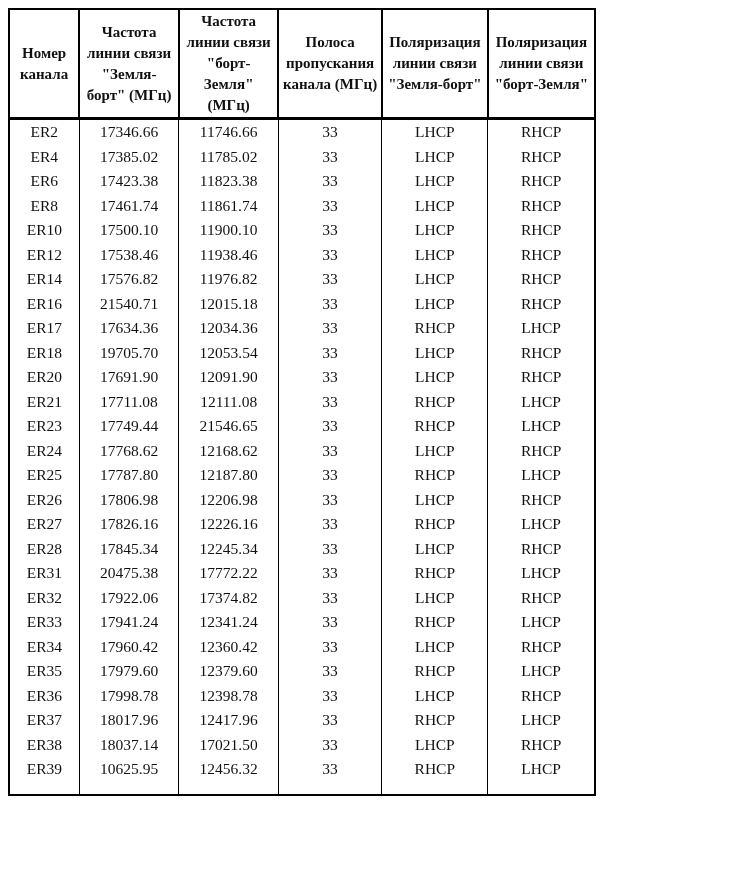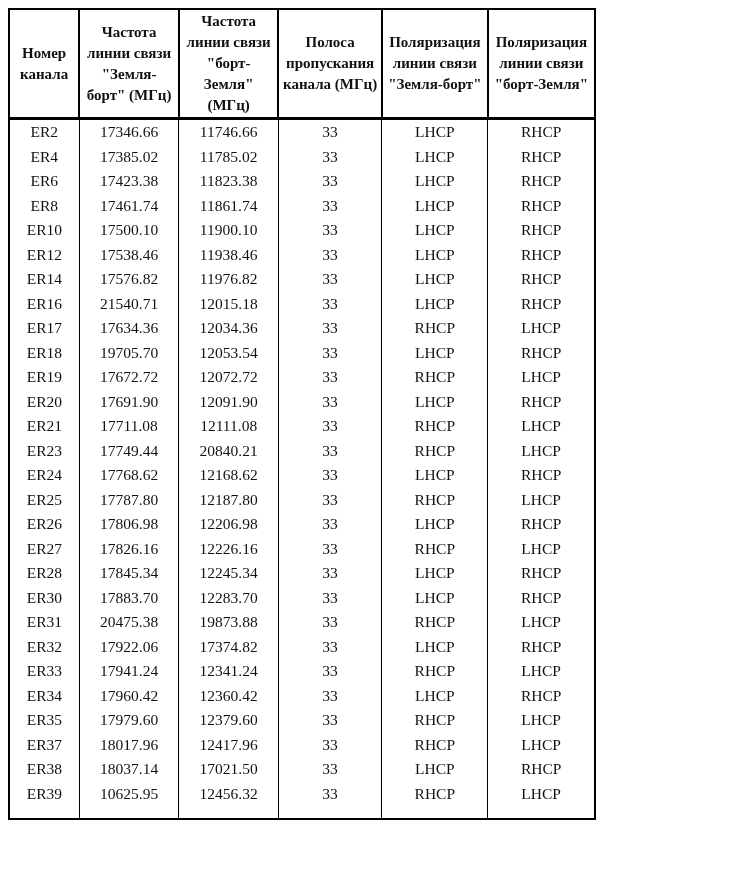--- a/index.html
+++ b/index.html
@@ -148,47 +148,39 @@
         </tr>
         <tr>
           <td>ER18</td>
           <td>19705.70</td>
           <td>12053.54</td>
           <td>33</td>
           <td>LHCP</td>
           <td>RHCP</td>
         </tr>
         <tr>
-          <td>ER19</td>
-          <td>17672.72</td>
-          <td>12072.72</td>
-          <td>33</td>
-          <td>RHCP</td>
-          <td>LHCP</td>
-        </tr>
-        <tr>
           <td>ER20</td>
           <td>17691.90</td>
           <td>12091.90</td>
           <td>33</td>
           <td>LHCP</td>
           <td>RHCP</td>
         </tr>
         <tr>
           <td>ER21</td>
           <td>17711.08</td>
           <td>12111.08</td>
           <td>33</td>
           <td>RHCP</td>
           <td>LHCP</td>
         </tr>
         <tr>
           <td>ER23</td>
           <td>17749.44</td>
-          <td>20840.21</td>
+          <td>21546.65</td>
           <td>33</td>
           <td>RHCP</td>
           <td>LHCP</td>
         </tr>
         <tr>
           <td>ER24</td>
           <td>17768.62</td>
           <td>12168.62</td>
           <td>33</td>
           <td>LHCP</td>
@@ -220,31 +212,23 @@
         </tr>
         <tr>
           <td>ER28</td>
           <td>17845.34</td>
           <td>12245.34</td>
           <td>33</td>
           <td>LHCP</td>
           <td>RHCP</td>
         </tr>
         <tr>
-          <td>ER30</td>
-          <td>17883.70</td>
-          <td>12283.70</td>
-          <td>33</td>
-          <td>LHCP</td>
-          <td>RHCP</td>
-        </tr>
-        <tr>
           <td>ER31</td>
           <td>20475.38</td>
-          <td>19873.88</td>
+          <td>17772.22</td>
           <td>33</td>
           <td>RHCP</td>
           <td>LHCP</td>
         </tr>
         <tr>
           <td>ER32</td>
           <td>17922.06</td>
           <td>17374.82</td>
           <td>33</td>
           <td>LHCP</td>
@@ -266,20 +250,28 @@
           <td>LHCP</td>
           <td>RHCP</td>
         </tr>
         <tr>
           <td>ER35</td>
           <td>17979.60</td>
           <td>12379.60</td>
           <td>33</td>
           <td>RHCP</td>
           <td>LHCP</td>
+        </tr>
+        <tr>
+          <td>ER36</td>
+          <td>17998.78</td>
+          <td>12398.78</td>
+          <td>33</td>
+          <td>LHCP</td>
+          <td>RHCP</td>
         </tr>
         <tr>
           <td>ER37</td>
           <td>18017.96</td>
           <td>12417.96</td>
           <td>33</td>
           <td>RHCP</td>
           <td>LHCP</td>
         </tr>
         <tr>

